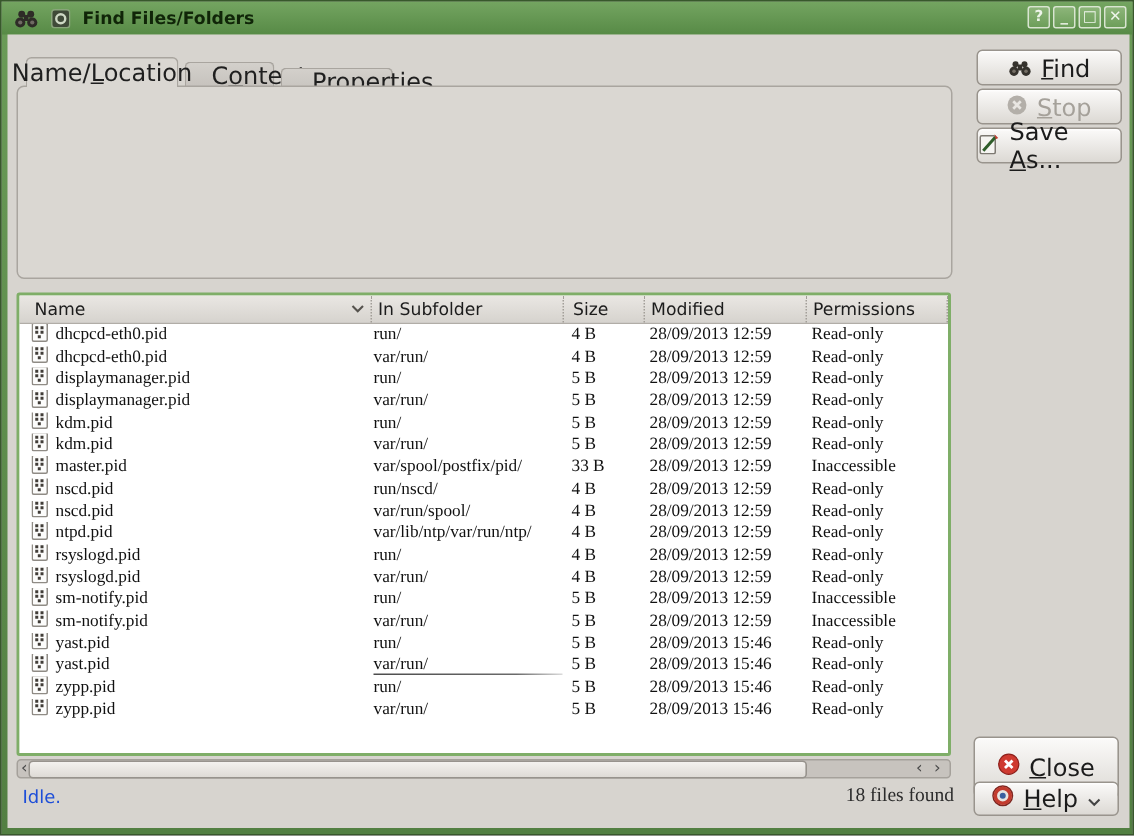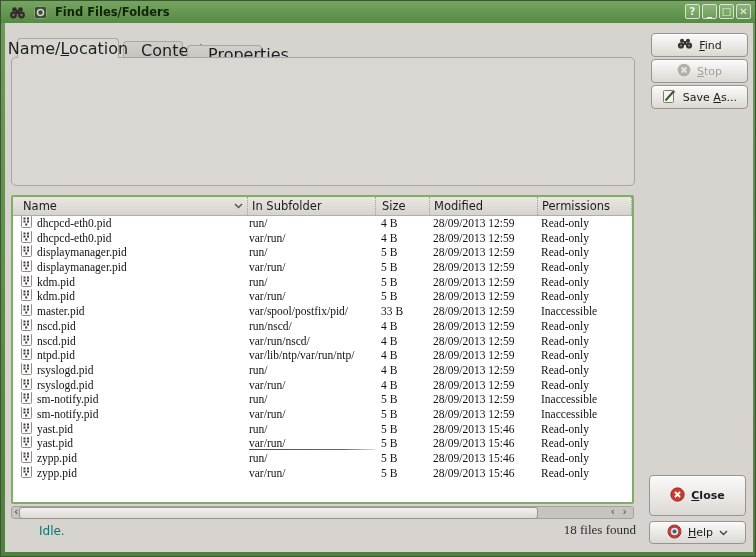--- a/index.html
+++ b/index.html
@@ -28,21 +28,21 @@
   
   .combo{position:absolute;box-sizing:border-box;}
   .combo input{width:100%;height:100%;box-sizing:border-box;border:1px solid #97938d;border-radius:3px;
                background:#fff;font-family:"DejaVu Sans",sans-serif;font-size:12px;color:#111;
                padding:0 42px 0 6px;outline:none;}
   .combo .clear-ic{position:absolute;right:24px;top:4px;}
   .combo .arrow-ic{position:absolute;right:6px;top:6px;}
   
   .btn{position:absolute;box-sizing:border-box;background:linear-gradient(#fbfaf9,#dcd9d4);
        border:1px solid #99948d;border-radius:4px;display:flex;align-items:center;justify-content:center;
-       gap:6px;font-size:11px;color:#1b1b1b;box-shadow:inset 0 1px 0 rgba(255,255,255,.7);}
+       gap:6px;font-size:16px;color:#1b1b1b;box-shadow:inset 0 1px 0 rgba(255,255,255,.7);}
   .btn.disabled{color:#a5a19a;}
   
   .cbox{position:absolute;width:15px;height:15px;box-sizing:border-box;background:#fff;
         border:1px solid #8e8a84;border-radius:3px;box-shadow:inset 0 1px 2px rgba(0,0,0,.18);}
   .cbox.disabled{background:#dbd8d3;border-color:#b3afa9;box-shadow:none;}
   .cbox svg{position:absolute;left:0;top:-2px;}
   .cblabel{position:absolute;font-size:12px;color:#1f1f1f;white-space:nowrap;}
   .cblabel.disabled{color:#a19d96;}
   
   #table{position:absolute;left:6px;top:172px;width:623px;height:309px;box-sizing:border-box;
@@ -69,21 +69,21 @@
   .c-perm{padding-left:4px;}
   .trow.hover-underline .c-sub::after{content:"";position:absolute;left:2px;right:-10px;bottom:1px;height:1px;
         background:linear-gradient(to right,#4c4c4c 0%,#6b6b6b 70%,rgba(107,107,107,0) 100%);}
   
   #hscroll{position:absolute;left:6px;top:483px;width:623px;height:13px;box-sizing:border-box;
            background:#c7c3be;border:1px solid #a5a19b;border-radius:3px;}
   #hthumb{position:absolute;left:7px;top:0px;width:517px;height:10px;
           background:linear-gradient(#f3f1ee,#dedbd6);border:1px solid #97938d;border-radius:3px;}
   .scr-ar{position:absolute;top:-2px;font-size:11px;color:#4a4a4a;line-height:13px;}
   
-  #status-left{position:absolute;left:10px;top:501px;font-size:12px;color:#0f766e;margin-left:24px;}
+  #status-left{position:absolute;left:10px;top:501px;font-size:12px;color:#1d4ed8;}
   #status-right{position:absolute;right:117px;top:499px;font-size:13px;color:#2c2c2c;font-family:Liberation Serif, serif;}
 </style>
 </head>
 <body>
 
 <div id="window">
 
   <div id="titlebar">
     <span class="tb-icon">
       <svg width="17" height="13" viewBox="0 0 17 13">
@@ -418,21 +418,21 @@
           <rect x="2.5" y="2.5" width="2" height="2" fill="#413d38"></rect>
                   <rect x="6" y="2.5" width="2" height="2" fill="#413d38"></rect>
           <rect x="2.5" y="5.5" width="2" height="2" fill="#413d38"></rect>
                   <rect x="6" y="5.5" width="2" height="2" fill="#413d38"></rect>
           <rect x="4.2" y="8.5" width="2" height="2" fill="#413d38"></rect>
         </svg>
       </span>
       <span class="ntext">nscd.pid</span>
     </span>
     <span class="cell c-sub">
-      <span class="stext">var/run/nscd/</span>
+      <span class="stext">var/run/spool/</span>
     </span>
     <span class="cell c-size">4 B</span>
     <span class="cell c-mod">28/09/2013 12:59</span>
     <span class="cell c-perm">Read-only</span>
   </div>
           <div class="trow">
     <span class="cell c-name">
       <span>
         <svg width="11" height="13" viewBox="0 0 11 13">
           <rect x="0.5" y="0.5" width="10" height="12" rx="1" fill="#fcfcfb" stroke="#8f8b85"></rect>
@@ -626,21 +626,21 @@
     <div id="hscroll">
       <span class="scr-ar" style="left:2px;">‹</span>
       <div id="hthumb"></div>
       <span class="scr-ar" style="right:18px;">‹</span>
       <span class="scr-ar" style="right:6px;">›</span>
     </div>
 
     <span id="status-left">Idle.</span>
     <span id="status-right">18 files found</span>
 
-    <div class="btn" style="left:644px;top:452px;width:97px;height:41px;font-weight:bold;">
+    <div class="btn" style="left:644px;top:468px;width:97px;height:41px;">
       <span>
         <svg width="15" height="15" viewBox="0 0 15 15">
           <circle cx="7.5" cy="7.5" r="6.7" fill="#cf3a30" stroke="#8e1f1a" stroke-width="0.8"></circle>
           <path d="M5 5 L10 10 M10 5 L5 10" stroke="#fff" stroke-width="1.9"></path>
         </svg>
       </span>
       <span><u>C</u>lose</span>
     </div>
     <div class="btn" style="left:644px;top:498px;width:97px;height:23px;">
       <span>

